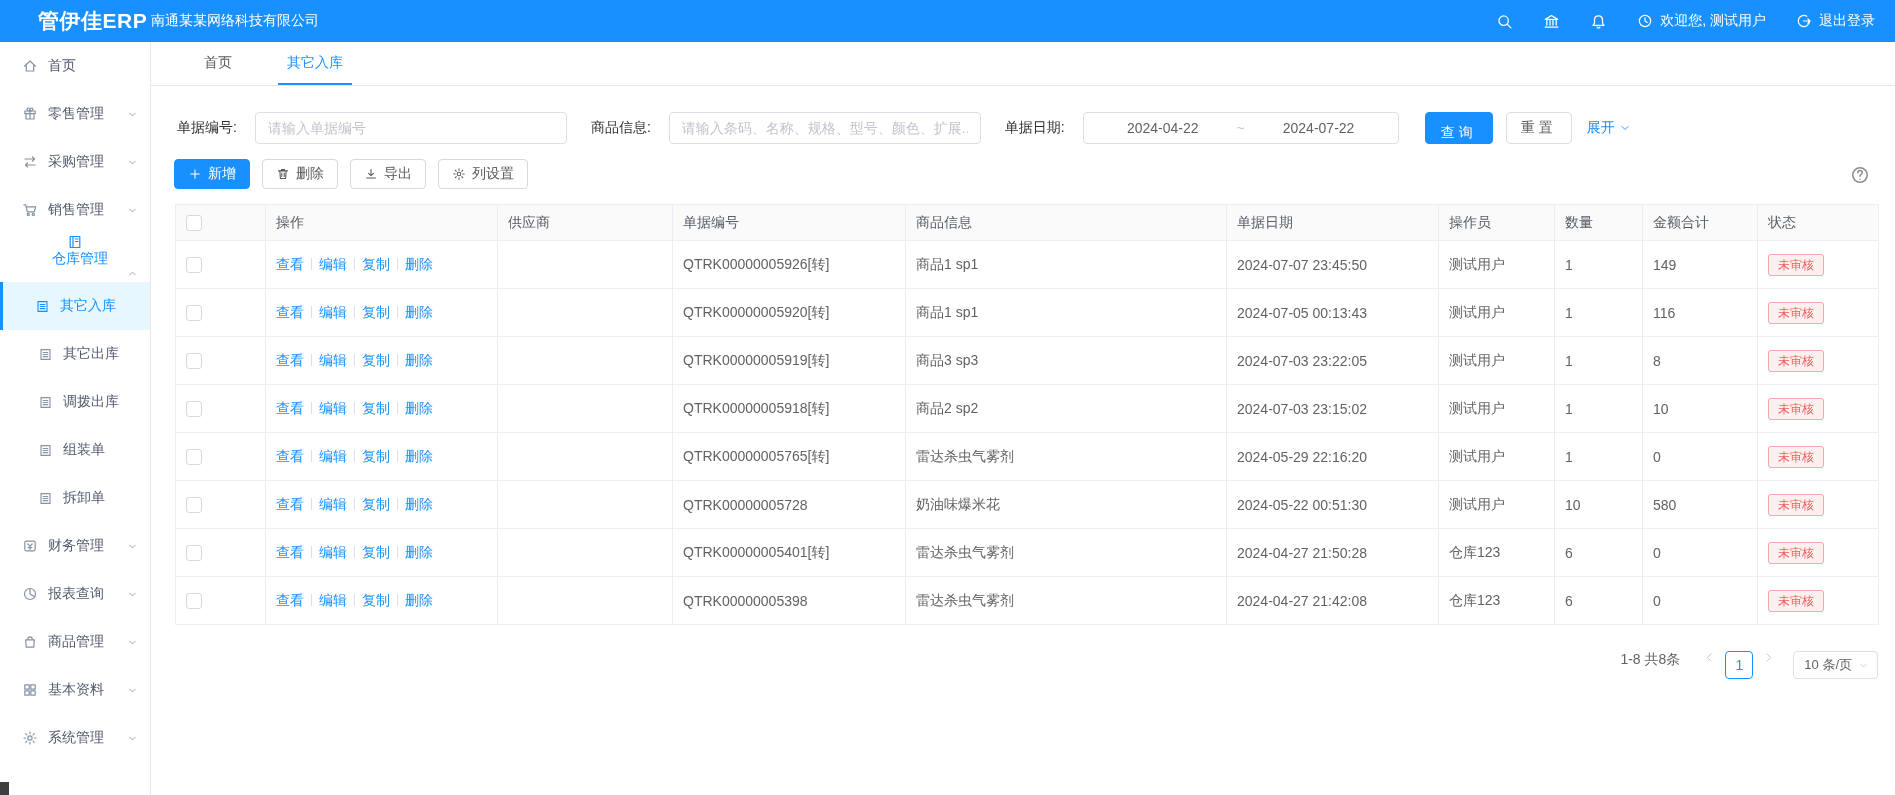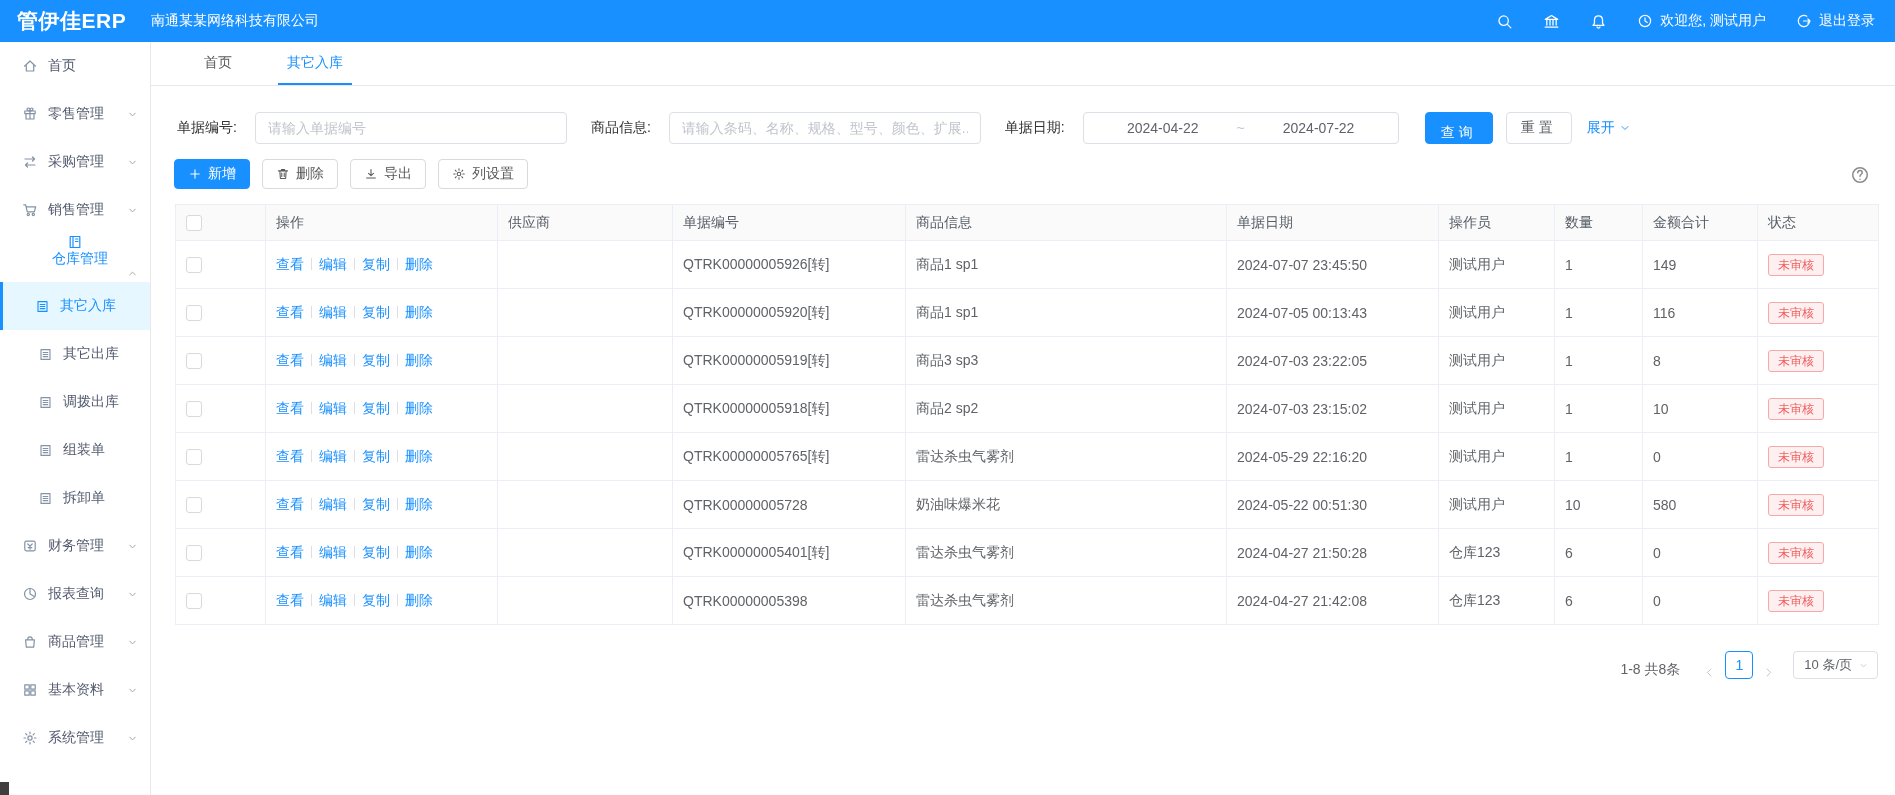--- a/index.html
+++ b/index.html
@@ -9,21 +9,21 @@
     font-size: 14px; color: #606266; background: #fff;
   }
   .icon svg { display: block; width: 100%; height: 100%; }
   .icon { display: inline-block; flex: none; }
 
   
   .topbar {
     height: 42px; background: #1890ff; color: #fff;
     display: flex; align-items: center;
   }
-  .logo-area { width: 151px; padding-left: 17px; flex: none; }
+  .logo-area { width: 151px; padding-left: 38px; flex: none; }
   .logo { font-size: 21px; font-weight: bold; letter-spacing: 0.5px; white-space: nowrap; }
   .company { font-size: 14px; white-space: nowrap; }
   .topbar-right { margin-left: auto; display: flex; align-items: center; padding-right: 20px; }
   .tb-icon { width: 17px; height: 17px; color: #fff; margin-left: 30px; cursor: pointer; }
   .tb-group { display: flex; align-items: center; margin-left: 30px; cursor: pointer; }
   .tb-group .icon { width: 16px; height: 16px; margin-right: 7px; }
   .tb-group span.txt { font-size: 14px; }
 
   
   .layout { display: flex; height: 753px; }
@@ -118,21 +118,21 @@
   }
   .lnk { color: #1890ff; text-decoration: none; cursor: pointer; }
   .sep { display: inline-block; width: 1px; height: 12px; background: #dcdfe6; margin: 0 7px; vertical-align: -1px; }
   .badge {
     display: inline-block; padding: 4px 9px; font-size: 12px; line-height: 1;
     color: #f25c5c; background: #fef0f0; border: 1px solid #f5a9a9; border-radius: 3px;
   }
 
   
   .pagination {
-    display: flex; align-items: flex-end; justify-content: flex-end;
+    display: flex; align-items: flex-start; justify-content: flex-end;
     margin: 26px 17px 0 0; color: #606266;
   }
   .pg-total { margin-right: 14px; }
   .pg-arrow { width: 13px; height: 13px; color: #c0c4cc; margin: 0 9px; cursor: pointer; }
   .pg-num {
     min-width: 28px; height: 28px; border: 1px solid #1890ff; border-radius: 4px;
     color: #1890ff; display: flex; align-items: center; justify-content: center;
     background: #fff; cursor: pointer;
   }
   .pg-size {

